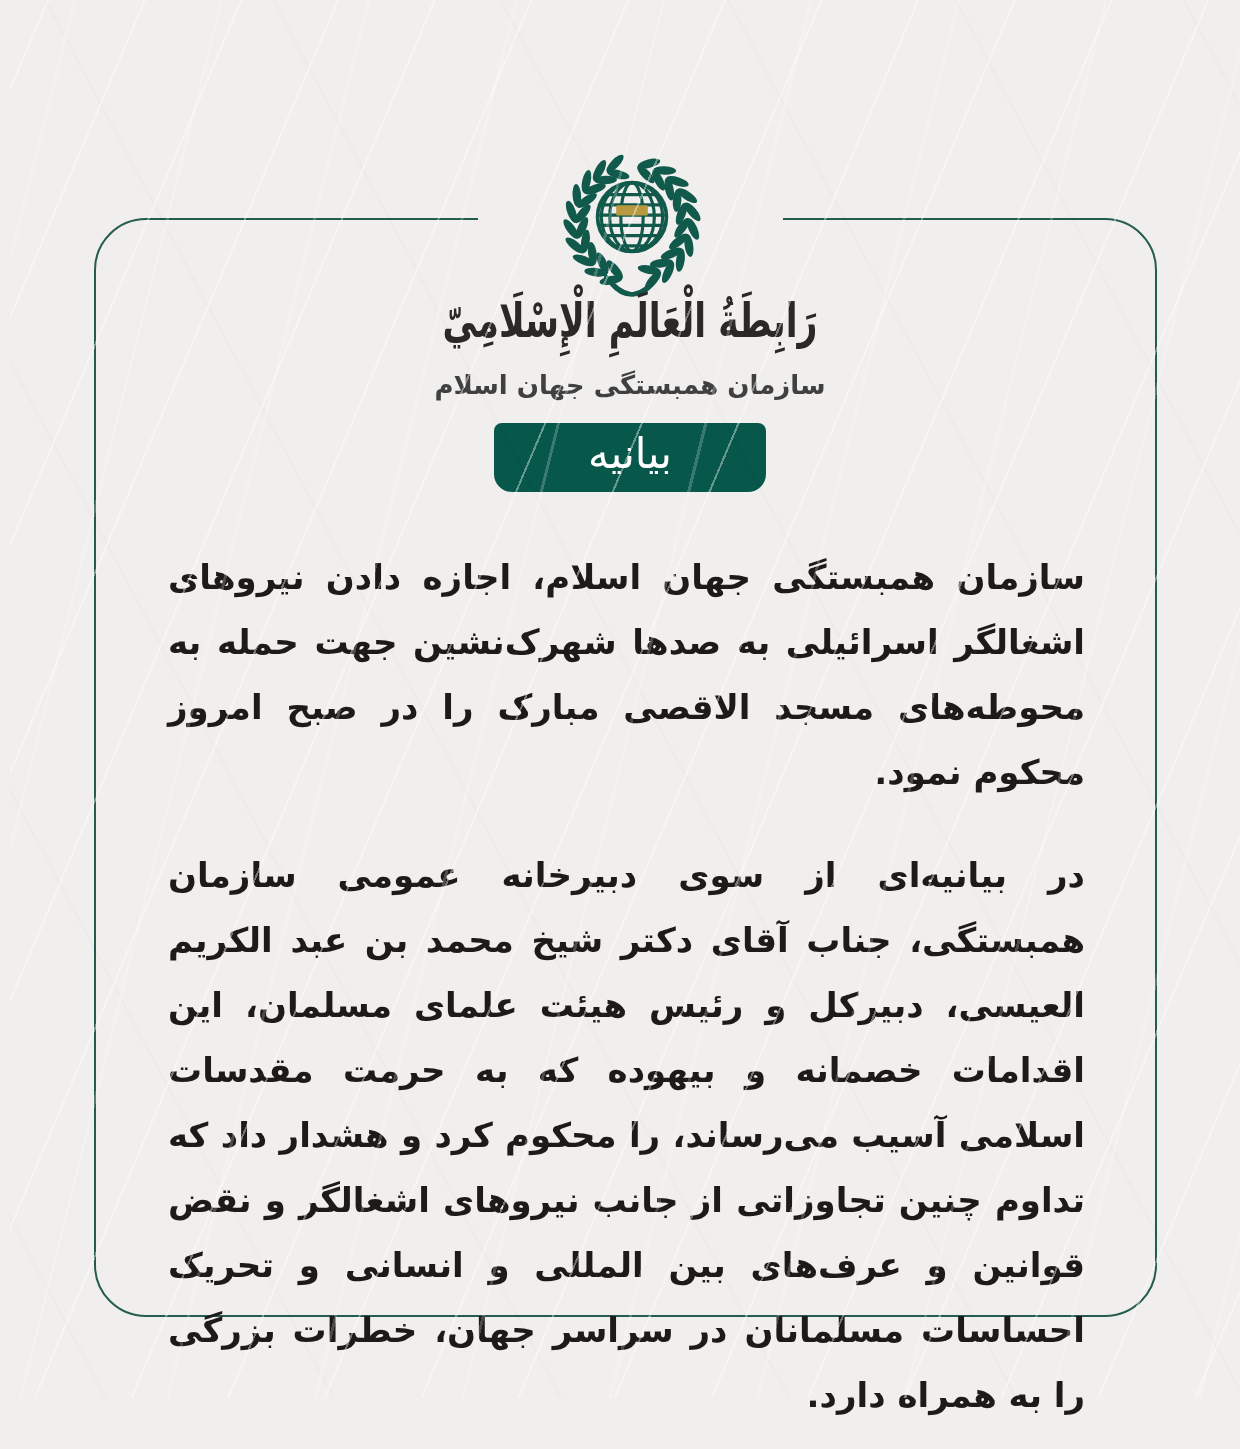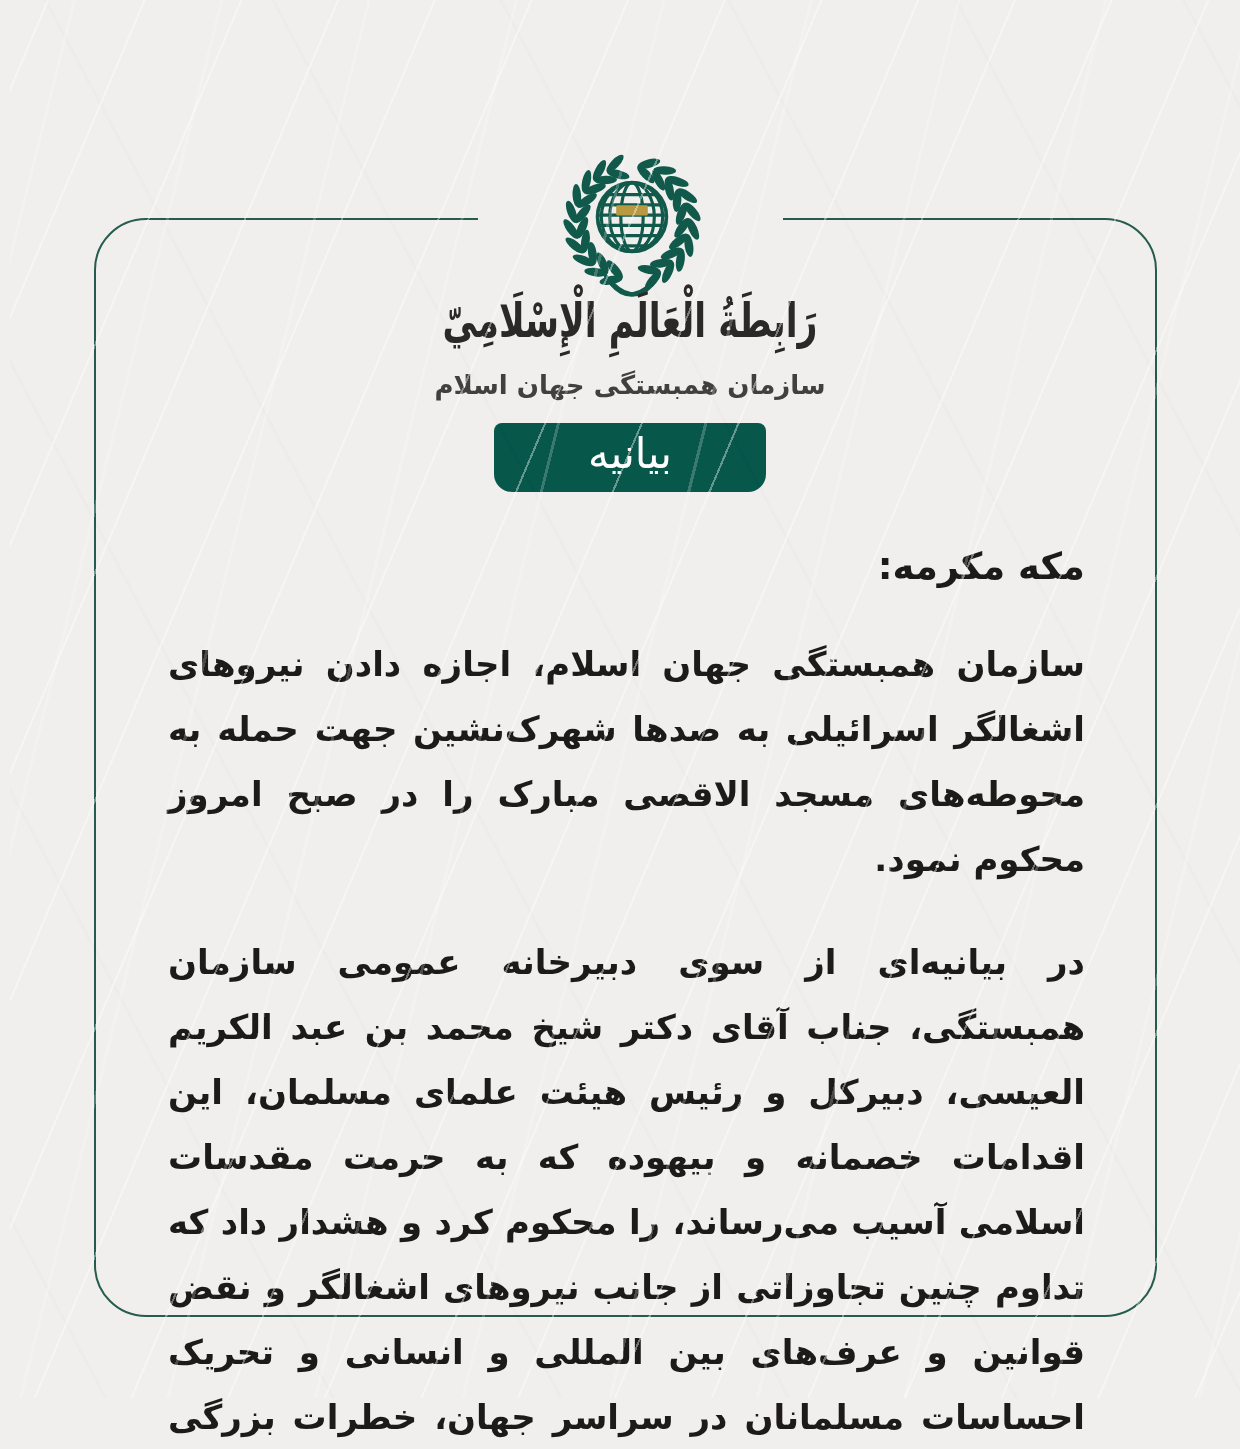--- a/index.html
+++ b/index.html
@@ -162,19 +162,18 @@
     <div class="calligraphy" dir="rtl">رَابِطَةُ الْعَالَمِ الْإِسْلَامِيّ</div>
 
     <div class="subtitle" dir="rtl">سازمان همبستگی جهان اسلام</div>
 
     <div class="banner">
       <span class="banner-label" dir="rtl">بیانیه</span>
     </div>
   </header>
 
   <main class="content">
-    <div class="dateline">مکه مکرمه:</div>
     <p class="para">سازمان همبستگی جهان اسلام، اجازه دادن نیروهای اشغالگر اسرائیلی به صدها شهرک‌نشین جهت حمله به محوطه‌های مسجد الاقصی مبارک را در صبح امروز محکوم نمود.</p>
     <p class="para">در بیانیه‌ای از سوی دبیرخانه عمومی سازمان همبستگی، جناب آقای دکتر شیخ محمد بن عبد الکریم العیسی، دبیرکل و رئیس هیئت علمای مسلمان، این اقدامات خصمانه و بیهوده که به حرمت مقدسات اسلامی آسیب می‌رساند، را محکوم کرد و هشدار داد که تداوم چنین تجاوزاتی از جانب نیروهای اشغالگر و نقض قوانین و عرف‌های بین المللی و انسانی و تحریک احساسات مسلمانان در سراسر جهان، خطرات بزرگی را به همراه دارد.</p>
   </main>
 
   <div class="texture"></div>
 </div>
 
 </body></html>

